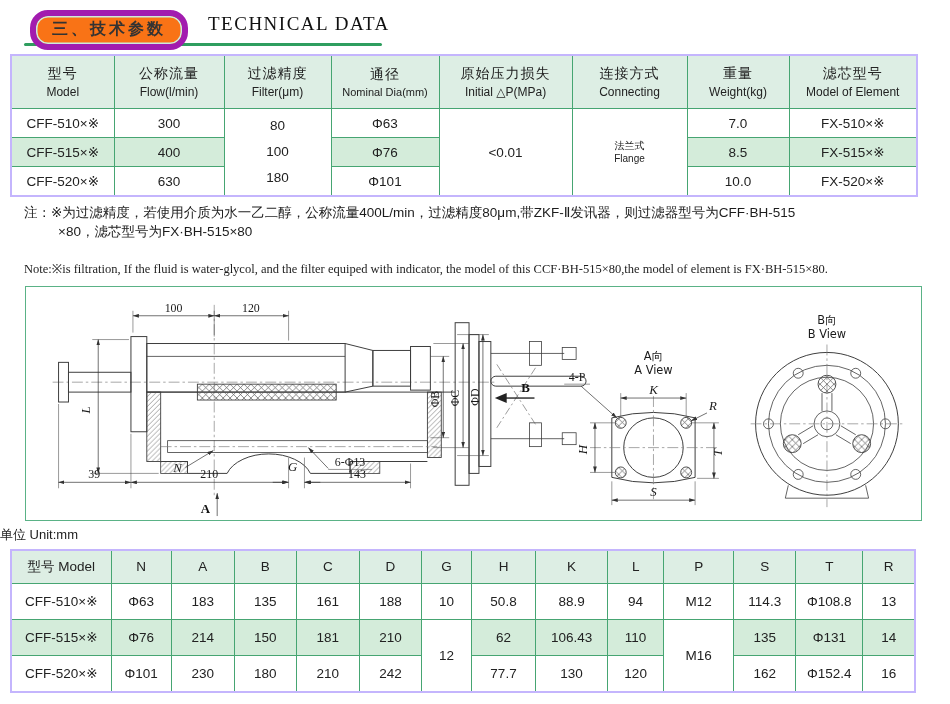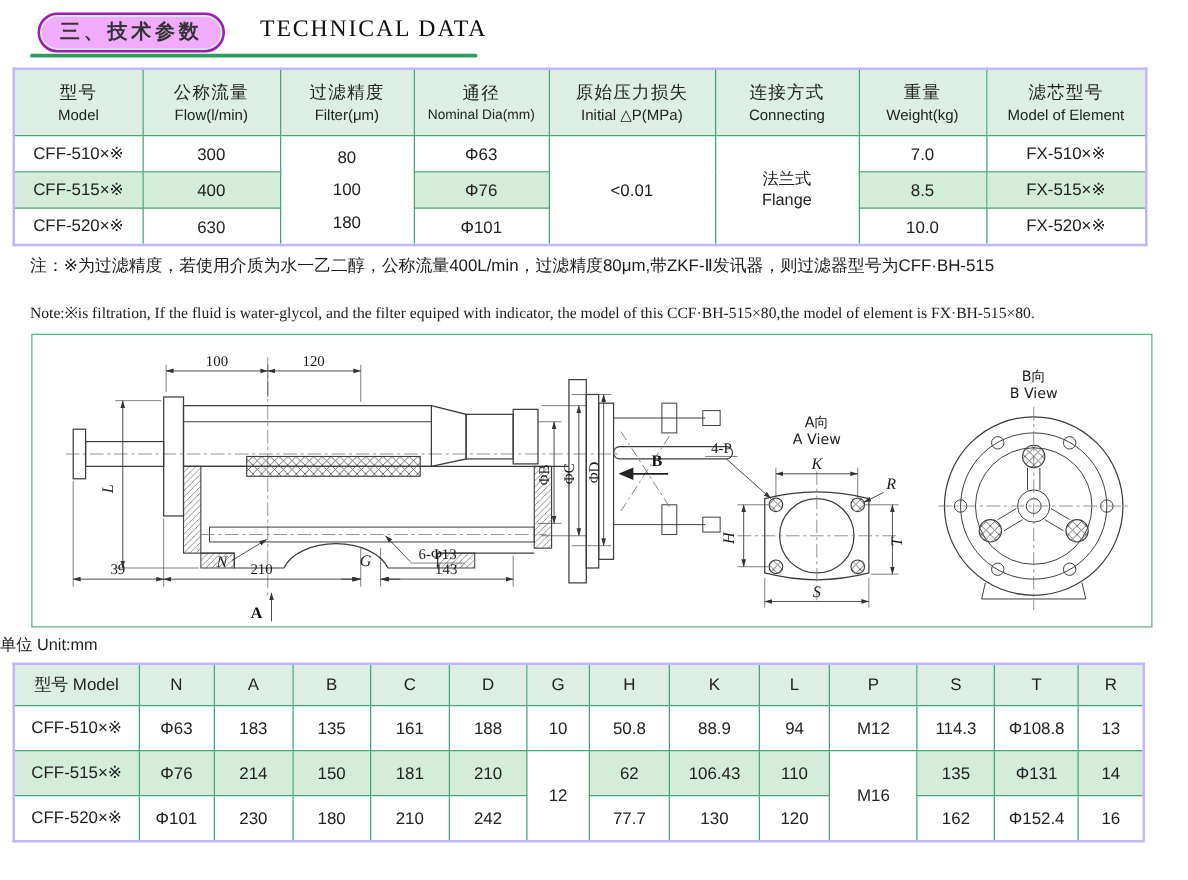--- a/index.html
+++ b/index.html
@@ -1,40 +1,40 @@
 <!DOCTYPE html>
 <html><head>
 <meta charset="utf-8">
 <style>
   html,body{margin:0;padding:0;background:#fff;}
   .page{position:relative;width:950px;height:704px;background:#ffffff;overflow:hidden;
         font-family:"Liberation Sans","DejaVu Sans",sans-serif;color:#222;}
   
   .sec{position:relative;height:36px;margin:10px 0 0 30px;width:352px;}
   .sec .rule{position:absolute;left:-6px;right:0;bottom:0;height:3px;background:#2f9e5f;border-radius:2px;}
-  .sec .pill{position:absolute;left:0;top:0;border:2px solid #a21caf;border-radius:18px;
+  .sec .pill{position:absolute;left:0;top:0;border:6px solid #a21caf;border-radius:18px;
              padding:3px 16px 4px 16px;font-size:16px;font-weight:600;letter-spacing:3px;
-             color:#333;background:#f0abfc;box-shadow:inset 0 0 0 1.5px #cdeadb;}
+             color:#333;background:#f97316;box-shadow:inset 0 0 0 1.5px #cdeadb;}
   .sec .sec-title{position:absolute;left:178px;top:3px;font-family:"Liberation Serif","DejaVu Serif",serif;
              font-weight:normal;font-size:19px;letter-spacing:1.5px;color:#101010;white-space:nowrap;}
   
   table{border-collapse:collapse;table-layout:fixed;}
   .t1,.t2{margin-left:10px;width:906px;border:2px solid #c4b5fd;}
   .t1 th,.t1 td,.t2 th,.t2 td{border:1px solid #46a572;text-align:center;vertical-align:middle;
       overflow:hidden;white-space:nowrap;}
   .t1{margin-top:8px;}
   .t1 thead th{background:#ddeee4;font-weight:normal;height:50px;}
   .t1 th .zh{font-size:14px;letter-spacing:1px;}
   .t1 th .en{font-size:12px;margin-top:2px;}
   .t1 th .en.small{font-size:11px;}
   .t1 td{font-size:13.5px;height:26px;}
   .stripe{background:#d4ecda;}
   .stack{padding:0;}
   .stack div{height:26px;line-height:26px;}
-  .conn div{line-height:1.3;font-size:13px;}
+  .conn div{line-height:1.3;font-size:10px;}
   
   .notes{margin:7px 0 0 24px;width:904px;}
   .note-zh{font-size:13.5px;line-height:1.4;color:#1c1c1c;}
   .note-zh .ind{padding-left:34px;}
   .note-en{margin-top:18px;font-family:"Liberation Serif","DejaVu Serif",serif;font-size:12.5px;color:#1c1c1c;}
   
   .draw-box{margin:9px 0 0 25px;width:895px;height:233px;border:1px solid #5ab286;position:relative;}
   .unit{width:928px;text-align:left;font-size:13px;margin-top:5px;color:#1c1c1c;}
   
   .t2{margin-top:5px;}
@@ -142,20 +142,21 @@
         <td>630</td>
         <td>Φ101</td>
         <td>10.0</td>
         <td>FX-520×※</td>
       </tr>
     </tbody>
   </table>
 
   <div class="notes">
     <div class="note-zh">注：※为过滤精度，若使用介质为水一乙二醇，公称流量400L/min，过滤精度80μm,带ZKF-Ⅱ发讯器，则过滤器型号为CFF·BH-515</div>
+    <div class="note-zh"><span class="ind">×80，滤芯型号为FX·BH-515×80</span></div>
     <div class="note-en">Note:※is filtration, If the fluid is water-glycol, and the filter equiped with indicator, the model of this CCF·BH-515×80,the model of element is FX·BH-515×80.</div>
   </div>
 
 
   <div class="draw-box">
     <svg width="895" height="233" viewBox="0 0 897 235">
       <defs>
         <marker id="ar" viewBox="0 0 10 6" markerWidth="9" markerHeight="6" refX="9.5" refY="3" orient="auto-start-reverse">
           <path d="M0,0L10,3L0,6Z" fill="#333"></path>
         </marker>

